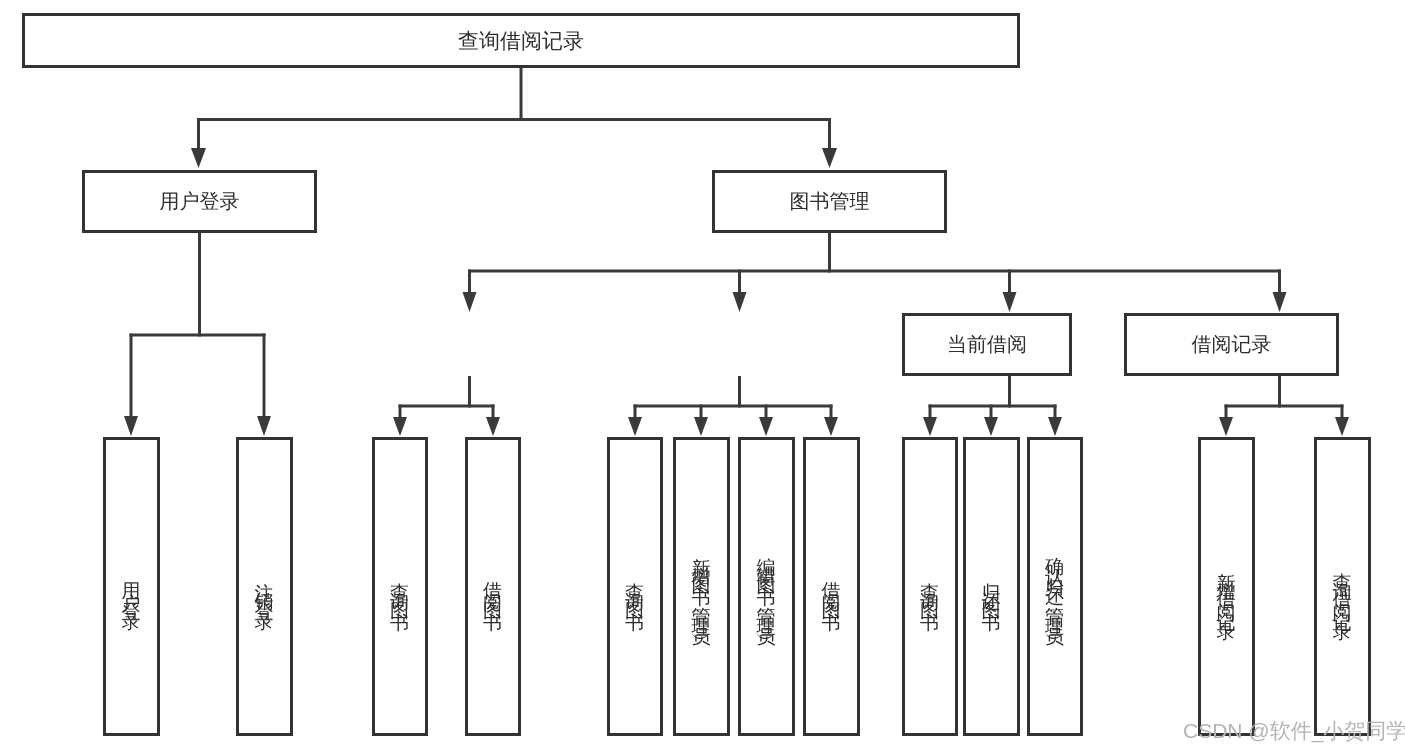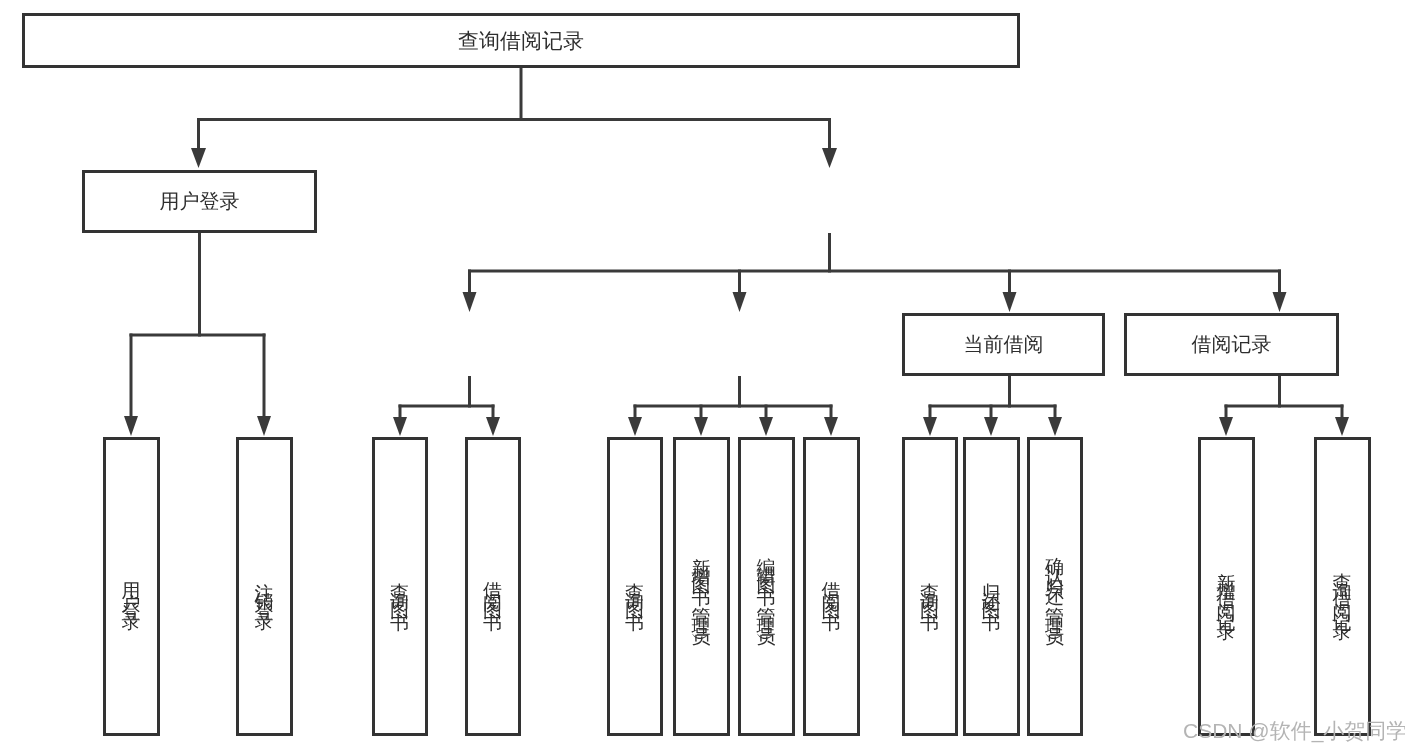--- a/index.html
+++ b/index.html
@@ -123,22 +123,25 @@
     </g>
   </svg>
 
   <div class="box root-box" style="left:22px;top:13px;width:998px;height:55px;">
     <span class="lbl">查询借阅记录</span>
   </div>
 
   <div class="box h-box" style="left:82px;top:170px;width:235px;height:63px;">
     <span class="lbl">用户登录</span>
   </div>
+  <div class="box h-box" style="left:712px;top:170px;width:235px;height:63px;">
+    <span class="lbl">图书管理</span>
+  </div>
 
-  <div class="box h-box" style="left:902px;top:313px;width:203px;height:63px;">
+  <div class="box h-box" style="left:902px;top:313px;width:170px;height:63px;">
     <span class="lbl">当前借阅</span>
   </div>
   <div class="box h-box" style="left:1124px;top:313px;width:215px;height:63px;">
     <span class="lbl">借阅记录</span>
   </div>
 
   <div class="box leaf" style="left:103px;top:437px;width:57px;height:299px;">
     <span class="lbl">用户登录</span>
   </div>
   <div class="box leaf" style="left:236px;top:437px;width:57px;height:299px;">

